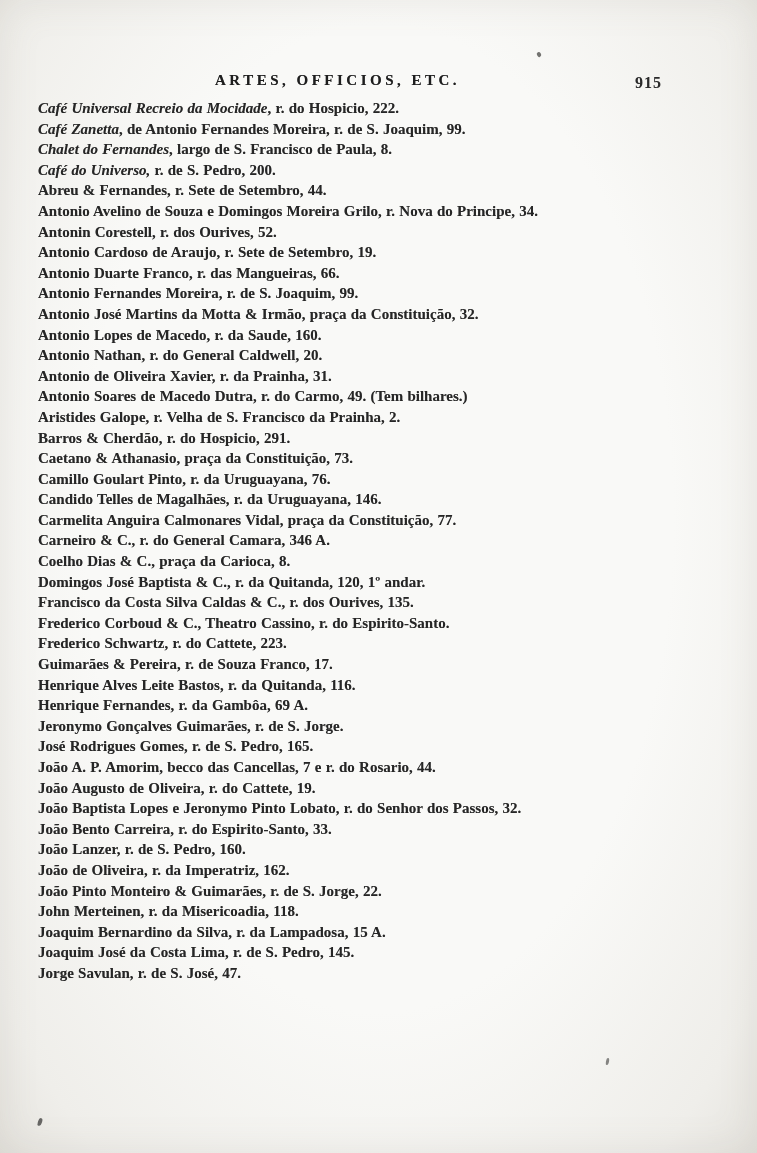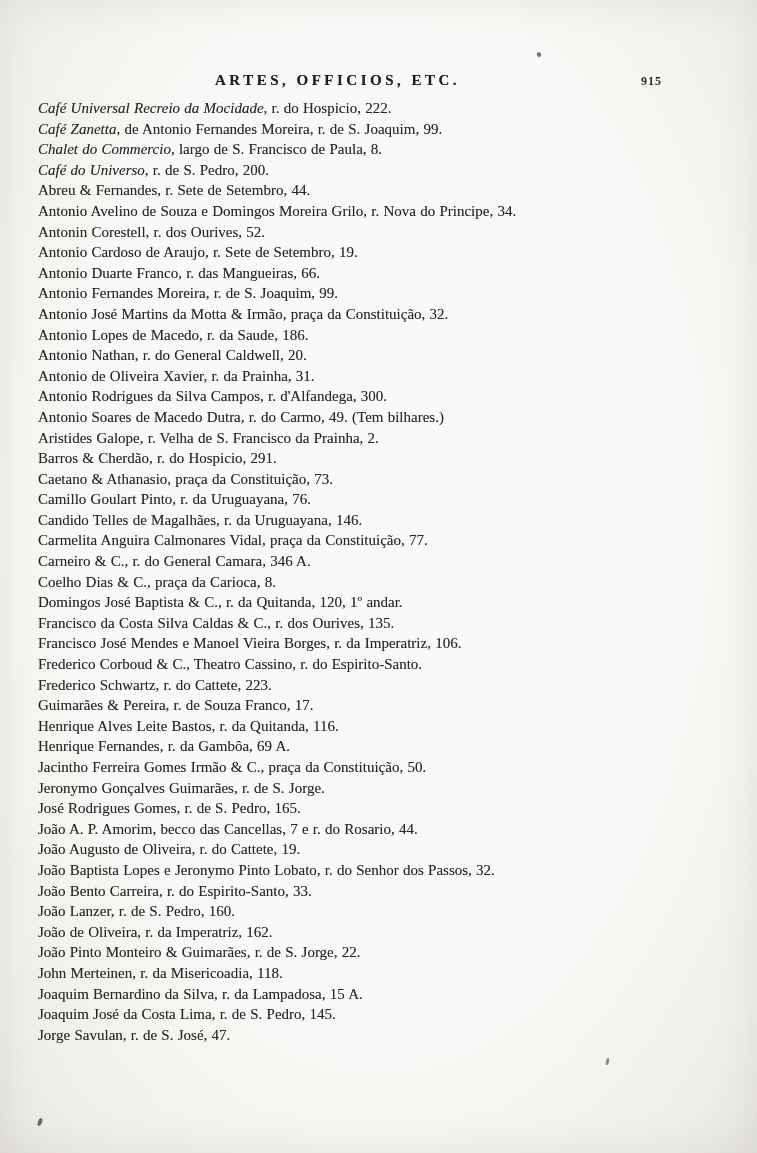--- a/index.html
+++ b/index.html
@@ -33,30 +33,31 @@
     font-weight: bold;
     letter-spacing: 3.5px;
     color: #1e1e1e;
     text-shadow: 0 0 0.5px rgba(20,20,20,0.5);
     white-space: nowrap;
   }
   .page-number {
     position: absolute;
     right: 95px;
     top: 2px;
-    font-size: 12px;
+    font-size: 16px;
     font-weight: bold;
     color: #2a2a2a;
     letter-spacing: 1px;
   }
   .directory-list {
     position: absolute;
     top: 98px;
     left: 38px;
     right: 19px;
+    font-weight: bold;
   }
   .entry {
     font-size: 15px;
     line-height: 20.6px;
     color: #262626;
     text-shadow: 0 0 0.4px rgba(30,30,30,0.35);
     word-spacing: 0.5px;
     white-space: nowrap;
   }
   .entry .line { white-space: nowrap; }
@@ -82,21 +83,21 @@
   </div>
 
   <div class="directory-list">
       <div class="entry">
         <div class="line"><span class="it">Café Universal Recreio da Mocidade</span><span>, r. do Hospicio, 222.</span></div>
       </div>
       <div class="entry">
         <div class="line"><span class="it">Café Zanetta</span><span>, de Antonio Fernandes Moreira, r. de S. Joaquim, 99.</span></div>
       </div>
       <div class="entry">
-        <div class="line"><span class="it">Chalet do Commercio</span><span>, largo de S. Francisco de Paula, 8.</span></div>
+        <div class="line"><span class="it">Chalet do Fernandes</span><span>, largo de S. Francisco de Paula, 8.</span></div>
       </div>
       <div class="entry">
         <div class="line"><span class="it">Café do Universo,</span><span> r. de S. Pedro, 200.</span></div>
       </div>
       <div class="entry">
         <div class="line"><span>Abreu &amp; Fernandes, r. Sete de Setembro, 44.</span></div>
       </div>
       <div class="entry">
         <div class="line"><span>Antonio Avelino de Souza e Domingos Moreira Grilo, r. Nova do Principe, 34.</span></div>
       </div>
@@ -109,32 +110,29 @@
       <div class="entry">
         <div class="line"><span>Antonio Duarte Franco, r. das Mangueiras, 66.</span></div>
       </div>
       <div class="entry">
         <div class="line"><span>Antonio Fernandes Moreira, r. de S. Joaquim, 99.</span></div>
       </div>
       <div class="entry">
         <div class="line"><span>Antonio José Martins da Motta &amp; Irmão, praça da Constituição, 32.</span></div>
       </div>
       <div class="entry">
-        <div class="line"><span>Antonio Lopes de Macedo, r. da Saude, 186.</span></div>
+        <div class="line"><span>Antonio Lopes de Macedo, r. da Saude, 160.</span></div>
       </div>
       <div class="entry">
         <div class="line"><span>Antonio Nathan, r. do General Caldwell, 20.</span></div>
       </div>
       <div class="entry">
         <div class="line"><span>Antonio de Oliveira Xavier, r. da Prainha, 31.</span></div>
       </div>
       <div class="entry">
-        <div class="line"><span>Antonio Rodrigues da Silva Campos, r. d'Alfandega, 300.</span></div>
-      </div>
-      <div class="entry">
         <div class="line"><span>Antonio Soares de Macedo Dutra, r. do Carmo, 49. (Tem bilhares.)</span></div>
       </div>
       <div class="entry">
         <div class="line"><span>Aristides Galope, r. Velha de S. Francisco da Prainha, 2.</span></div>
       </div>
       <div class="entry">
         <div class="line"><span>Barros &amp; Cherdão, r. do Hospicio, 291.</span></div>
       </div>
       <div class="entry">
         <div class="line"><span>Caetano &amp; Athanasio, praça da Constituição, 73.</span></div>
@@ -154,39 +152,33 @@
       <div class="entry">
         <div class="line"><span>Coelho Dias &amp; C., praça da Carioca, 8.</span></div>
       </div>
       <div class="entry">
         <div class="line"><span>Domingos José Baptista &amp; C., r. da Quitanda, 120, 1º andar.</span></div>
       </div>
       <div class="entry">
         <div class="line"><span>Francisco da Costa Silva Caldas &amp; C., r. dos Ourives, 135.</span></div>
       </div>
       <div class="entry">
-        <div class="line"><span>Francisco José Mendes e Manoel Vieira Borges, r. da Imperatriz, 106.</span></div>
-      </div>
-      <div class="entry">
         <div class="line"><span>Frederico Corboud &amp; C., Theatro Cassino, r. do Espirito-Santo.</span></div>
       </div>
       <div class="entry">
         <div class="line"><span>Frederico Schwartz, r. do Cattete, 223.</span></div>
       </div>
       <div class="entry">
         <div class="line"><span>Guimarães &amp; Pereira, r. de Souza Franco, 17.</span></div>
       </div>
       <div class="entry">
         <div class="line"><span>Henrique Alves Leite Bastos, r. da Quitanda, 116.</span></div>
       </div>
       <div class="entry">
         <div class="line"><span>Henrique Fernandes, r. da Gambôa, 69 A.</span></div>
-      </div>
-      <div class="entry">
-        <div class="line"><span>Jacintho Ferreira Gomes Irmão &amp; C., praça da Constituição, 50.</span></div>
       </div>
       <div class="entry">
         <div class="line"><span>Jeronymo Gonçalves Guimarães, r. de S. Jorge.</span></div>
       </div>
       <div class="entry">
         <div class="line"><span>José Rodrigues Gomes, r. de S. Pedro, 165.</span></div>
       </div>
       <div class="entry">
         <div class="line"><span>João A. P. Amorim, becco das Cancellas, 7 e r. do Rosario, 44.</span></div>
       </div>

